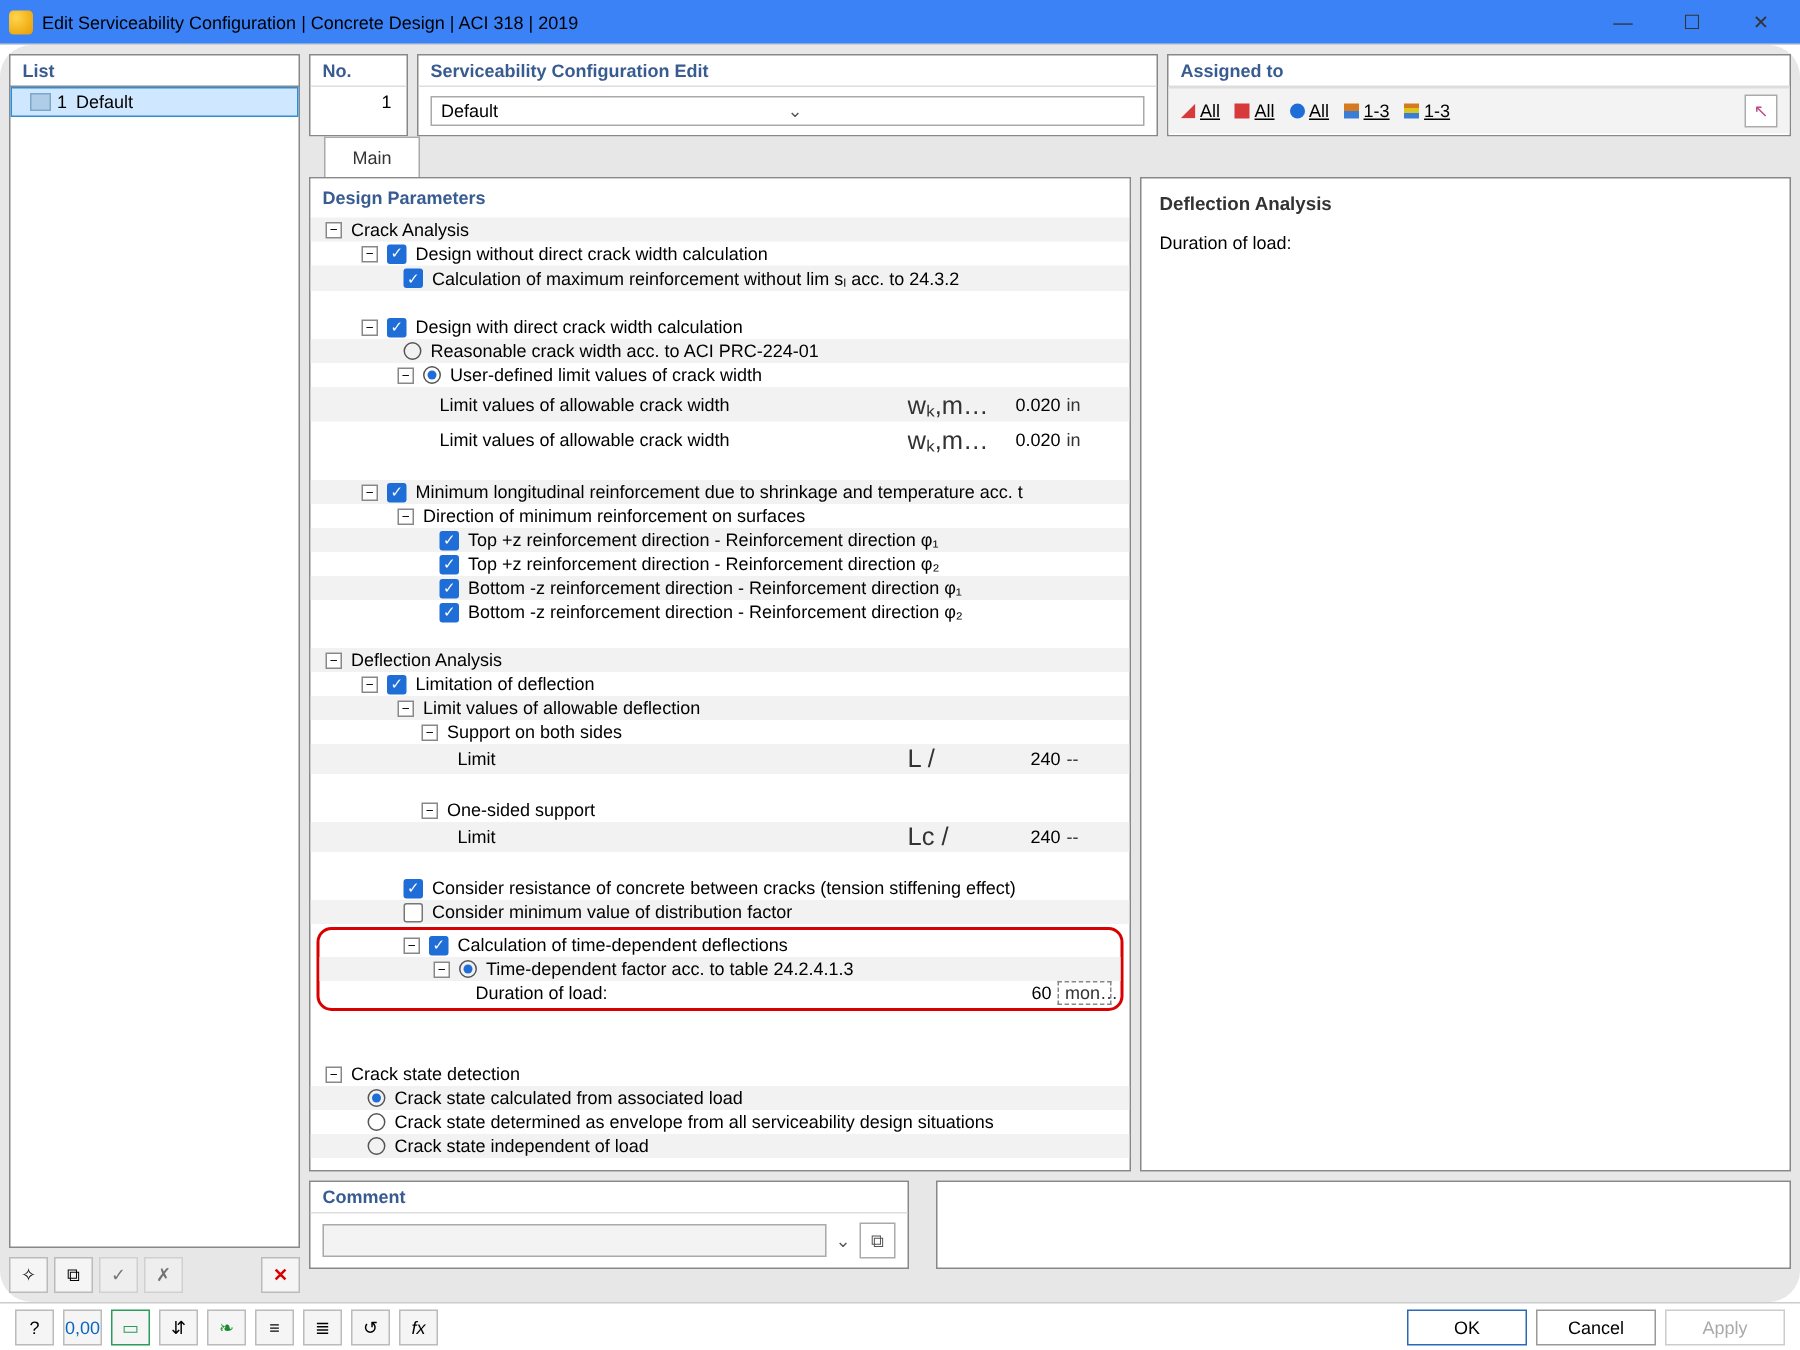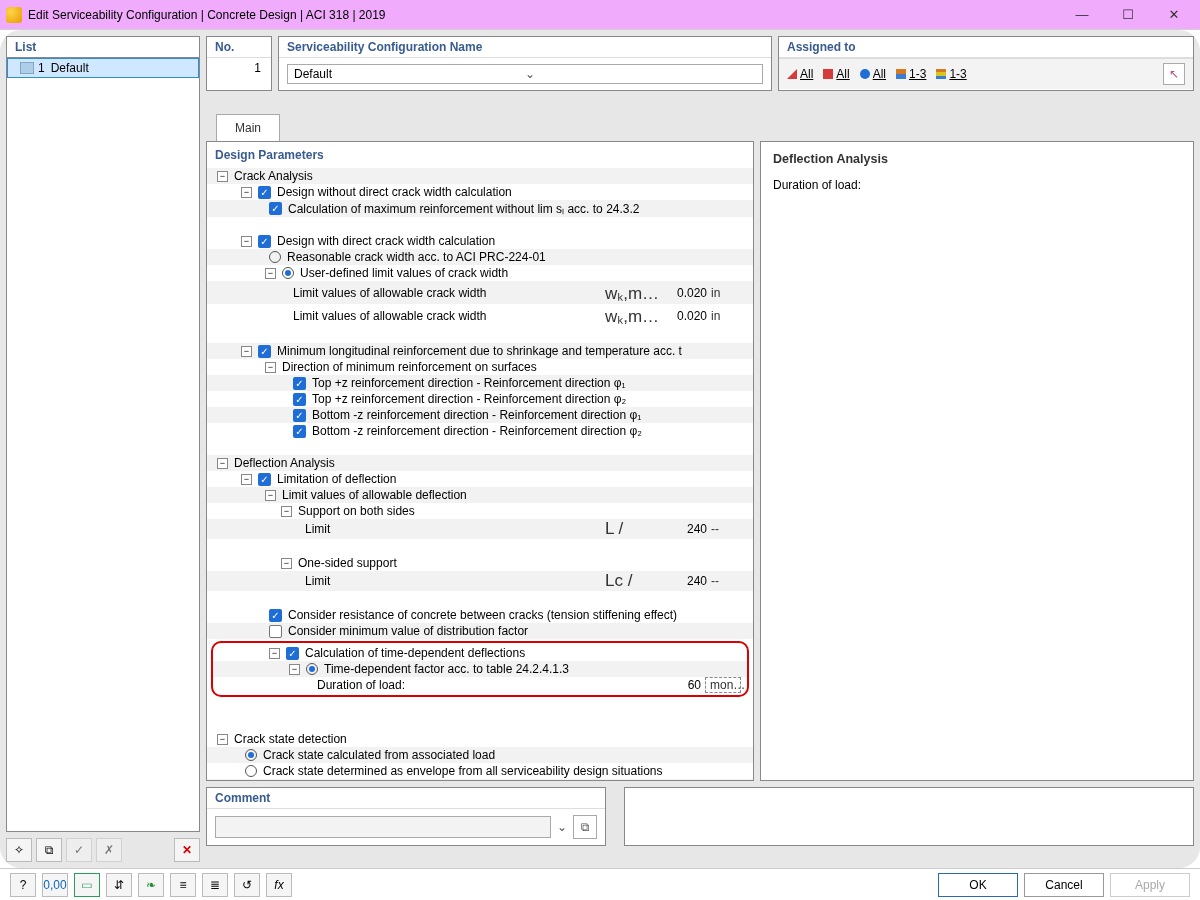--- a/index.html
+++ b/index.html
@@ -12,21 +12,21 @@
     width: 1200px;
     height: 900px;
     overflow: hidden;
   }
   .titlebar {
     height: 30px;
     display: flex;
     align-items: center;
     padding: 0 6px;
     border-bottom: 1px solid #d0d0d0;
-    background: #f0abfc;
+    background: #3b82f6;
   }
   .titlebar .appicon {
     width: 16px; height: 16px; margin-right: 6px;
     background: radial-gradient(circle at 30% 30%, #ffd54a, #e89a00);
     border-radius: 3px;
   }
   .titlebar .title { font-size: 12px; }
   .titlebar .winctrl { margin-left: auto; display: flex; gap: 18px; padding-right: 6px; font-size: 13px; color: #333; }
   .winctrl span { width: 28px; text-align: center; cursor: default; }
 
@@ -111,21 +111,21 @@
   .assigned-body .pick { margin-left:auto; width:22px;height:22px;border:1px solid #aaa;background:#fff;color:#c04a8a;display:flex;align-items:center;justify-content:center;}
   .atag { display:inline-flex; align-items:center; gap:3px;text-decoration:underline; }
   .atag .dot { width:10px;height:10px; }
   .atag .d1 { background:#d63a3a; clip-path: polygon(0 100%,100% 0,100% 100%);}
   .atag .d2 { background:#d63a3a; }
   .atag .d3 { background:#1f6dd6; border-radius:50%;}
   .atag .d4 { background: linear-gradient(#d67a1f 50%, #3a7dd6 50%); }
   .atag .d5 { background: linear-gradient(#d67a1f 33%, #d6c61f 33% 66%, #3a7dd6 66%); }
 
   
-  .tabbar { margin-top: 23px; background:#e7e7e7; padding-left:10px;}
+  .tabbar { margin-top: 0; background:#e7e7e7; padding-left:10px;}
   .tab { display:inline-block; background:#fff; border:1px solid #aaa; border-bottom:none; padding:6px 18px; color:#333; font-weight:500;}
   
   
   .mainrow { display:flex; gap:6px; flex:1; min-height:0; }
   .tree-pane { width: 548px; background:#fff; border:1px solid #888; overflow:auto; }
   .side-pane { flex:1; background:#fff; border:1px solid #888; padding:10px 12px; }
   .side-pane h4 { margin:0 0 12px 0; color:#333; font-size:12.5px; font-weight:700; }
   
   .section-title { color:#385b90; font-weight:600; padding:6px 8px; background:#fff; }
   
@@ -203,21 +203,21 @@
     </div>
   </div>
 
   <div class="right">
     <div class="toprow">
       <div class="cell no-cell">
         <div class="cell-head">No.</div>
         <div class="no-val">1</div>
       </div>
       <div class="cell name-cell">
-        <div class="cell-head">Serviceability Configuration Name</div>
+        <div class="cell-head">Serviceability Configuration Edit</div>
         <div class="cell-body">
           <div class="name-input">
             <span>Default</span>
             <span class="chev">⌄</span>
           </div>
         </div>
       </div>
       <div class="cell assigned-cell">
         <div class="cell-head">Assigned to</div>
         <div class="assigned-body">

